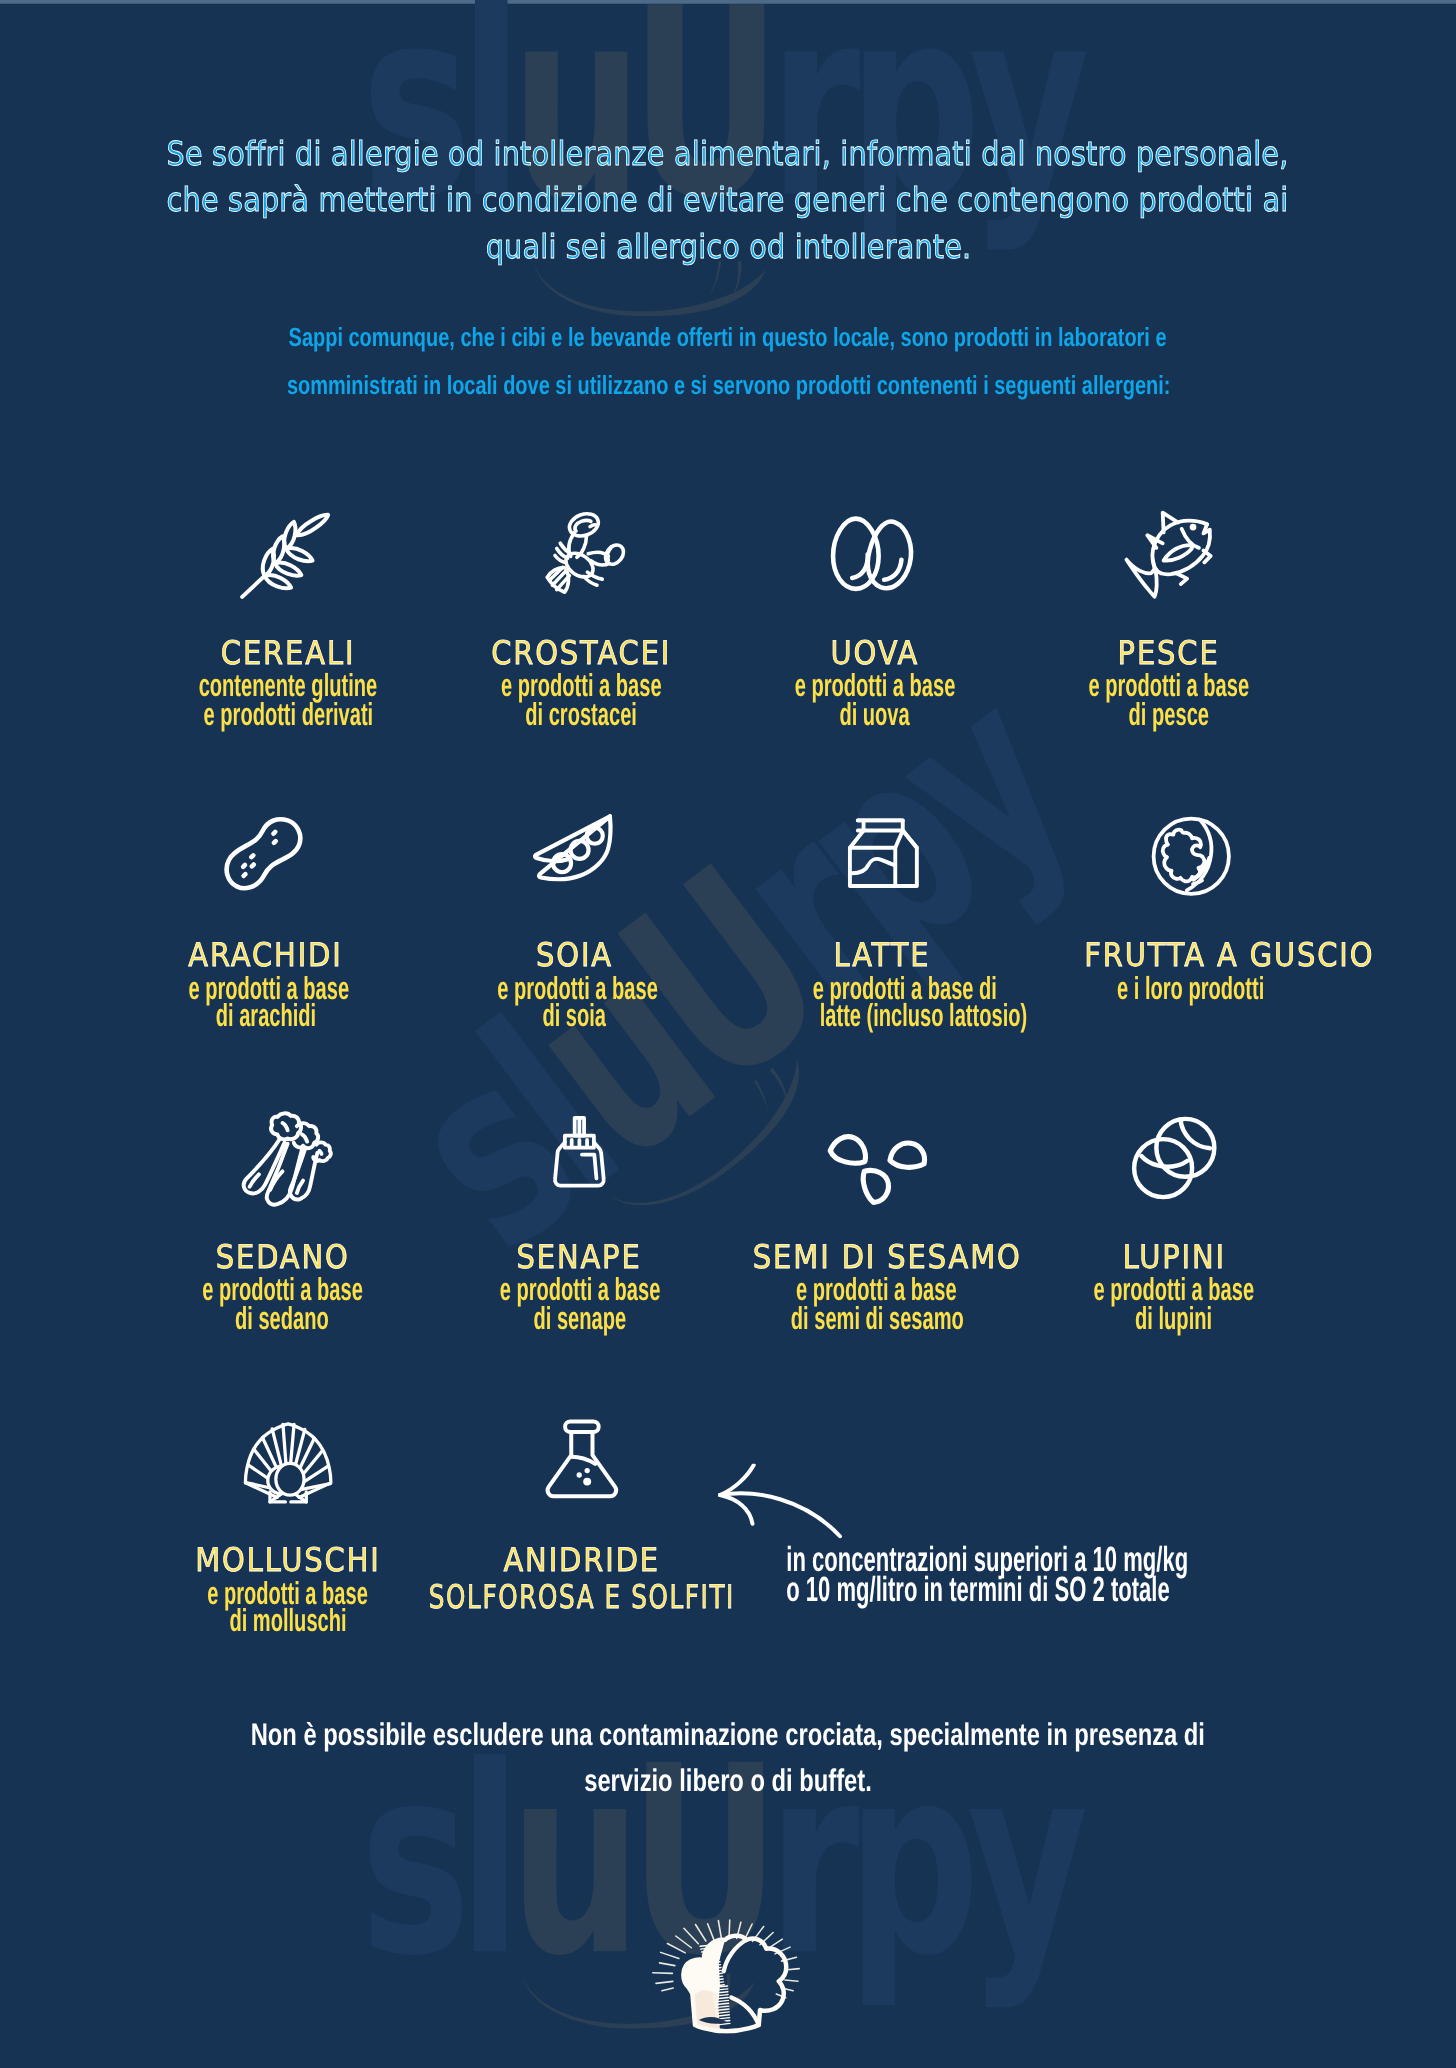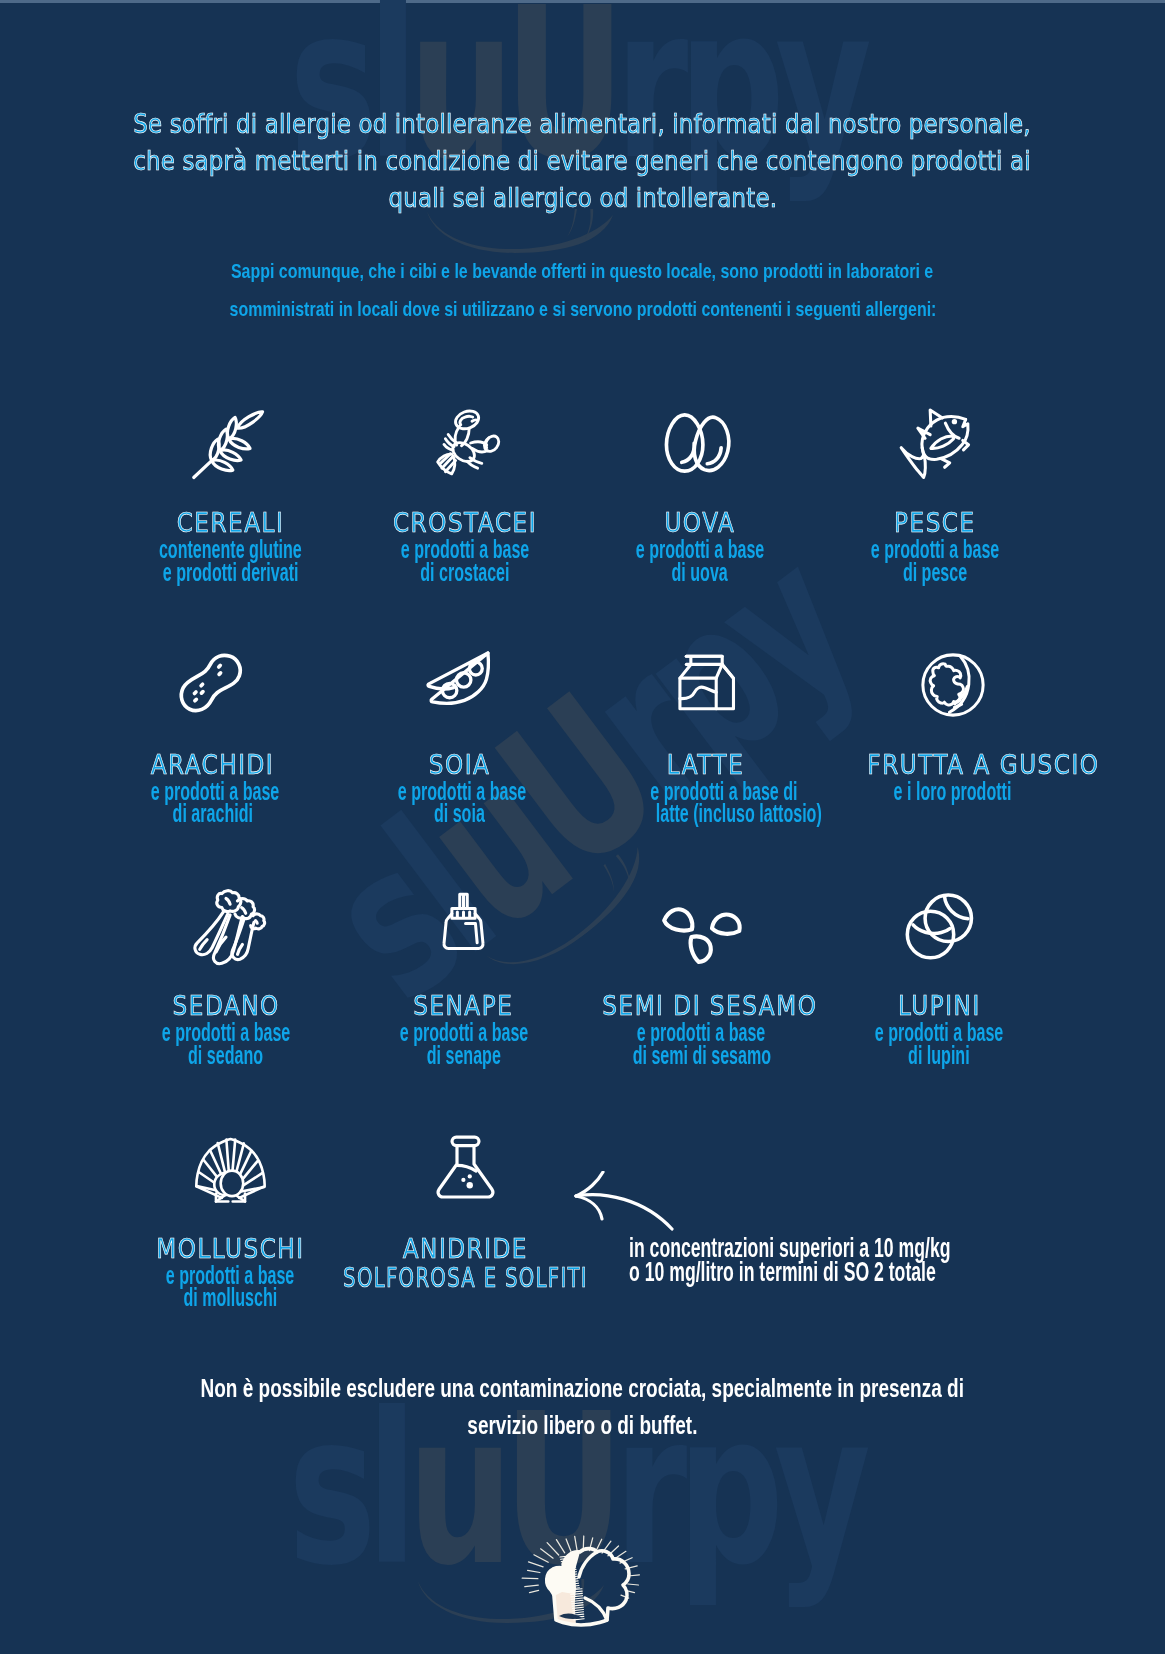--- a/index.html
+++ b/index.html
@@ -26,21 +26,21 @@
   .hand{font-family:"DejaVu Sans",sans-serif;font-weight:400;}
   .cond{font-family:"Liberation Sans",sans-serif;font-weight:700;}
 
   .intro{position:absolute;left:0;width:1165px;text-align:center;color:#0ea5e9;}
   #p1{top:105px;font-size:26.4px;line-height:37.2px;letter-spacing:0.2px;-webkit-text-stroke:0.68px #ffffff;}
   #p1 .hwl{transform:scaleX(.868);transform-origin:50% 50%;}
   #p2{top:252px;font-size:21px;line-height:37.5px;}
 
   
   .row{position:absolute;left:113px;width:939px;display:flex;justify-content:space-between;align-items:flex-start;}
-  .cell{flex:1 1 0;min-width:0;text-align:center;color:#0ea5e9;}
+  .cell{flex:1 1 0;min-width:0;text-align:center;color:#fde047;}
   .ico{height:80px;display:flex;align-items:center;justify-content:center;}
   .ico svg{display:block;overflow:visible;}
   .st{fill:none;stroke:#ffffff;stroke-linecap:round;stroke-linejoin:round;}
   .nm{font-family:"DejaVu Sans",sans-serif;font-size:26px;font-weight:400;
       letter-spacing:1.7px;margin-top:26px;line-height:29px;
       -webkit-text-stroke:0.62px #ffffff;}
   .nm .sq{transform:scaleX(.89);}
   .ds{font-size:25.5px;font-weight:700;line-height:22.8px;margin-top:0px;}
   .ds .sq{transform:scaleX(.63);}
   .sq{display:inline-block;transform:scaleX(.76);transform-origin:50% 50%;white-space:nowrap;}

